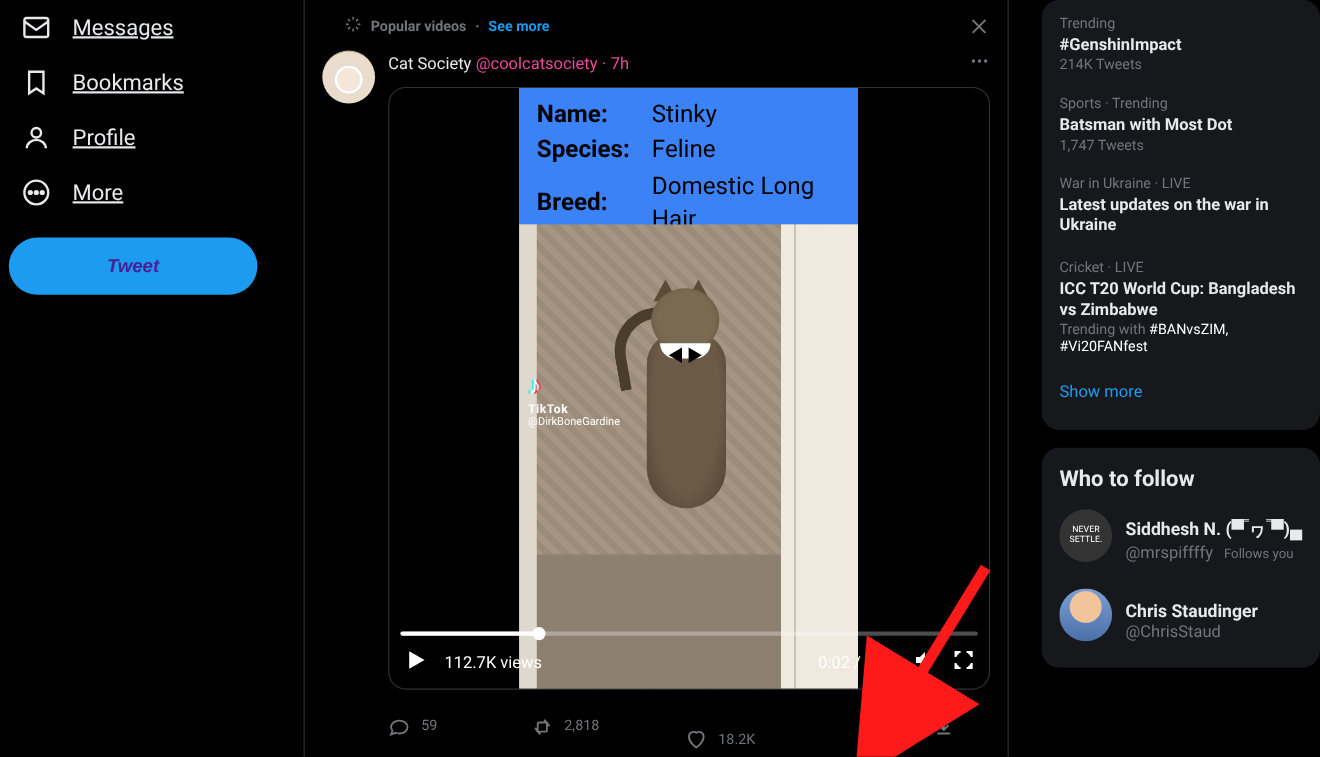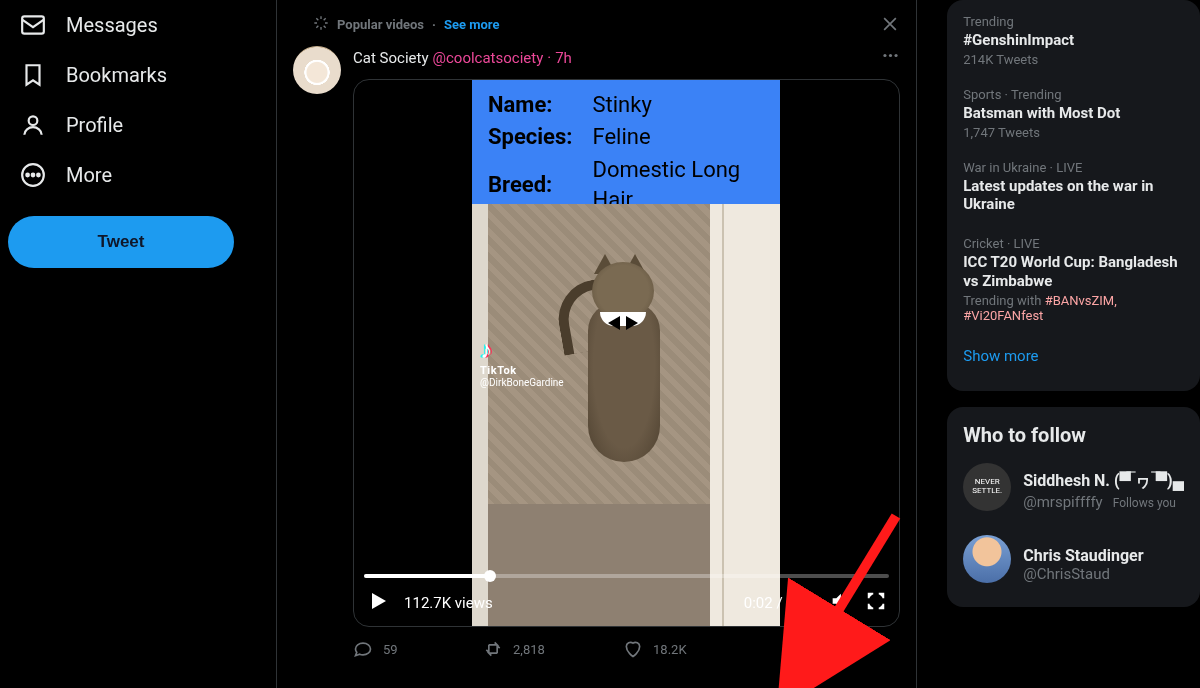--- a/index.html
+++ b/index.html
@@ -7,28 +7,28 @@
     background:#000; color:#e7e9ea;
     font-family:-apple-system,BlinkMacSystemFont,"Segoe UI",Roboto,Helvetica,Arial,sans-serif;
     width:1200px; height:688px; overflow:hidden; position:relative;
   }
   .app { display:flex; height:100%; }
   
   .sidebar { width:278px; padding:0 8px; }
   .nav-item {
     display:flex; align-items:center; gap:20px;
     padding:12px; border-radius:9999px; cursor:pointer;
-    font-size:20px; font-weight:400;
+    font-size:20px; font-weight:400;text-decoration:underline;
   }
   .nav-item .ico { width:26px; height:26px; display:flex; align-items:center; justify-content:center; }
   .nav-item .ico svg { width:26px; height:26px; stroke:#e7e9ea; stroke-width:2; fill:none; }
   .tweet-btn {
     margin-top:16px; width:226px; height:52px;
     background:#1d9bf0; border:none; border-radius:9999px;
-    color:#0f172a; font-size:17px; font-weight:700; cursor:pointer;
+    color:#4c1d95; font-size:17px; font-weight:700; cursor:pointer;font-style:italic;
   }
   
   .main {
     width:646px; border-left:1px solid #2f3336; border-right:1px solid #2f3336;
     display:flex; flex-direction:column;
   }
   .promo-row {
     display:flex; align-items:center; gap:8px;
     padding:14px 16px 4px 36px; font-size:13px; color:#71767b; font-weight:700;
   }
@@ -121,36 +121,36 @@
   .vc-row .play svg{width:24px;height:24px;}
   .views{font-size:15px;}
   .time{font-size:15px;}
 
   
   .actions { display:flex; align-items:center; padding:12px 4px 0 0; color:#71767b; font-size:13px; }
   .act { display:flex; align-items:center; gap:10px; cursor:pointer; }
   .act svg { width:20px; height:20px; stroke:#71767b; stroke-width:2; fill:none; }
   .act.reply   { flex-basis:130px; }
   .act.retweet { flex-basis:140px; }
-  .act.like    { flex-basis:140px; }
+  .act.like    { flex-basis:140px;margin-top:23px; }
   .act.share   { flex-basis:70px; justify-content:center; }
   .act.download{ flex-basis:50px; justify-content:center; }
 
   
   .arrow { position:absolute; pointer-events:none; }
   .arrow svg { overflow:visible; }
 
   
   .right { flex:1; padding:0 0 0 30px; }
   .panel { background:#16181c; border-radius:16px; padding:4px 0 12px 0; margin-bottom:16px; }
   .trend { padding:10px 16px; cursor:pointer; }
   .trend .meta { color:#71767b; font-size:13px; }
   .trend .title { font-weight:700; font-size:15px; margin:2px 0; line-height:1.25;}
   .trend .sub { color:#71767b; font-size:13px; }
-  .trend .ht { color:#fca5a5; }
+  .trend .ht { color:#ffffff; }
   .showmore { color:#1d9bf0; padding:14px 16px; cursor:pointer; font-size:15px;}
   .wtf-head { font-size:20px; font-weight:700; padding:12px 16px 4px; }
   .wtf-item { display:flex; align-items:flex-end; gap:12px; padding:12px 16px; cursor:pointer;}
   .wtf-av { width:48px;height:48px;border-radius:50%;background:#333;display:flex;align-items:center;justify-content:center;font-size:8px;color:#fff;text-align:center;line-height:1.1; }
   .wtf-av.photo{background:radial-gradient(circle at 50% 35%, #f2c49b 0 14px, transparent 15px),linear-gradient(#7aa0d4,#4b6fa8);}
   .wtf-name { font-weight:700; font-size:16px; white-space:nowrap; overflow:hidden; text-overflow:ellipsis; max-width:170px;}
   .wtf-handle { color:#71767b; font-size:15px;}
   .wtf-follows { color:#71767b; font-size:12px; margin-left:6px;}
 </style>
 </head>

